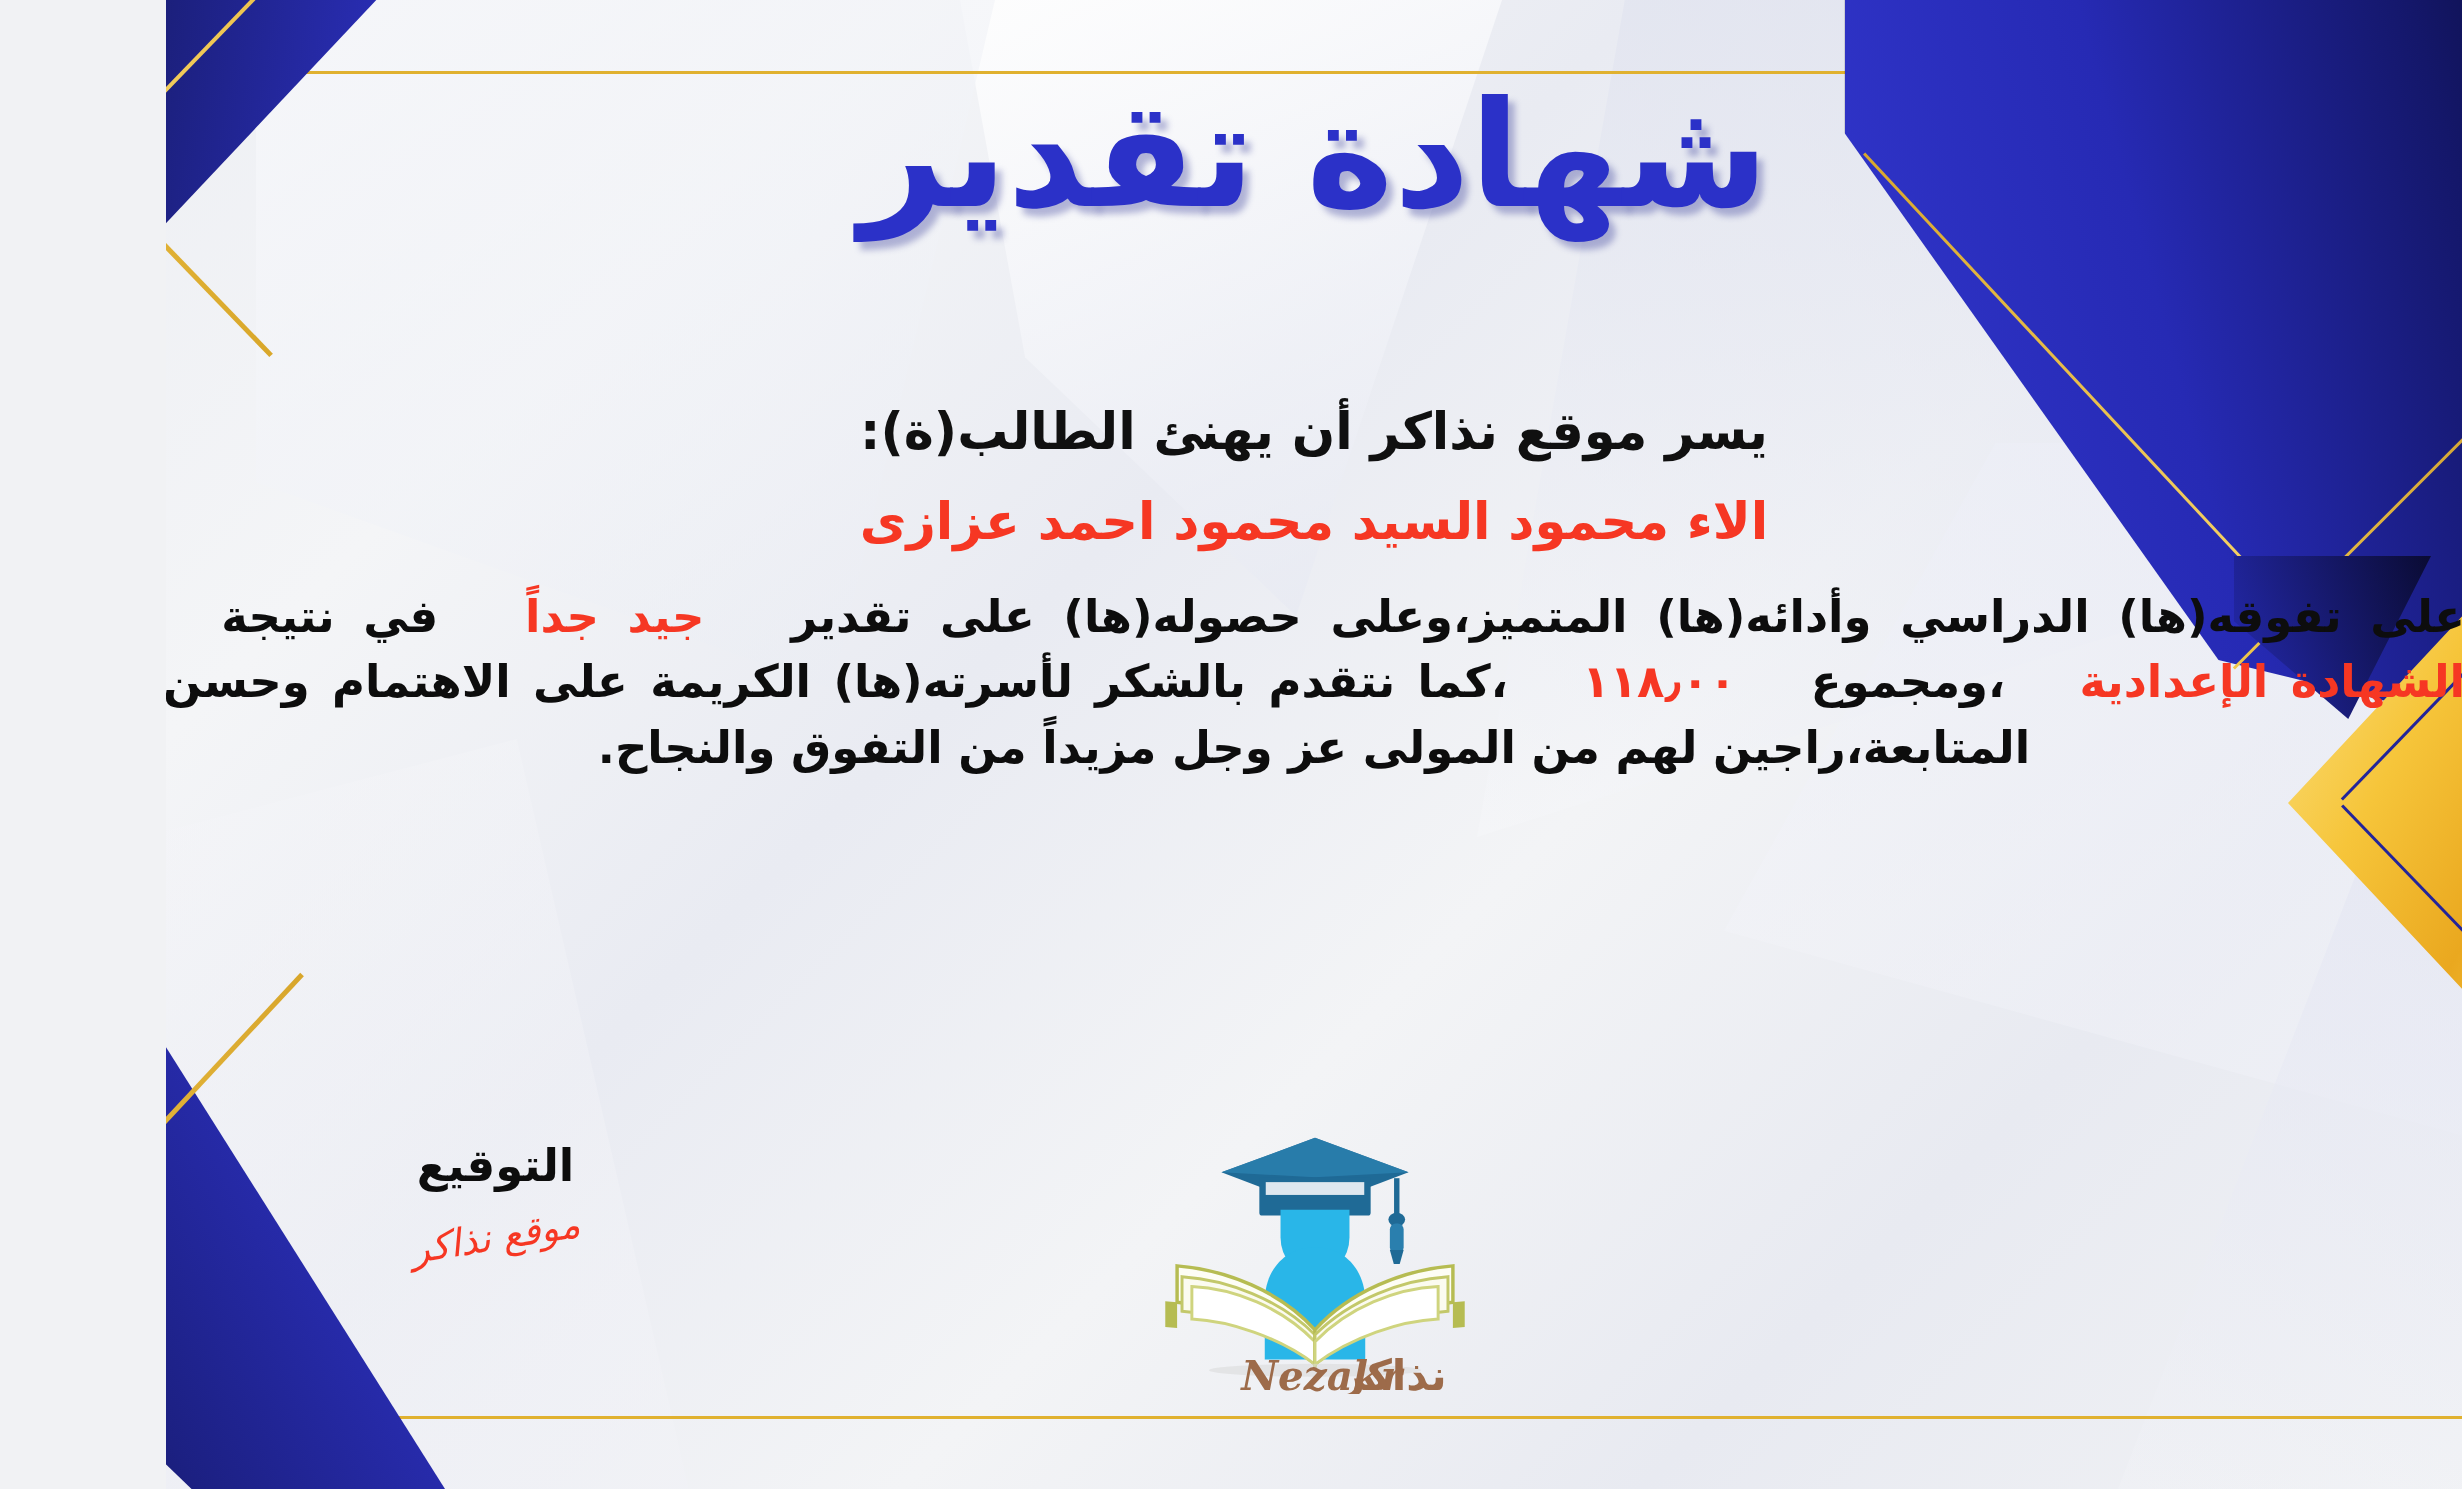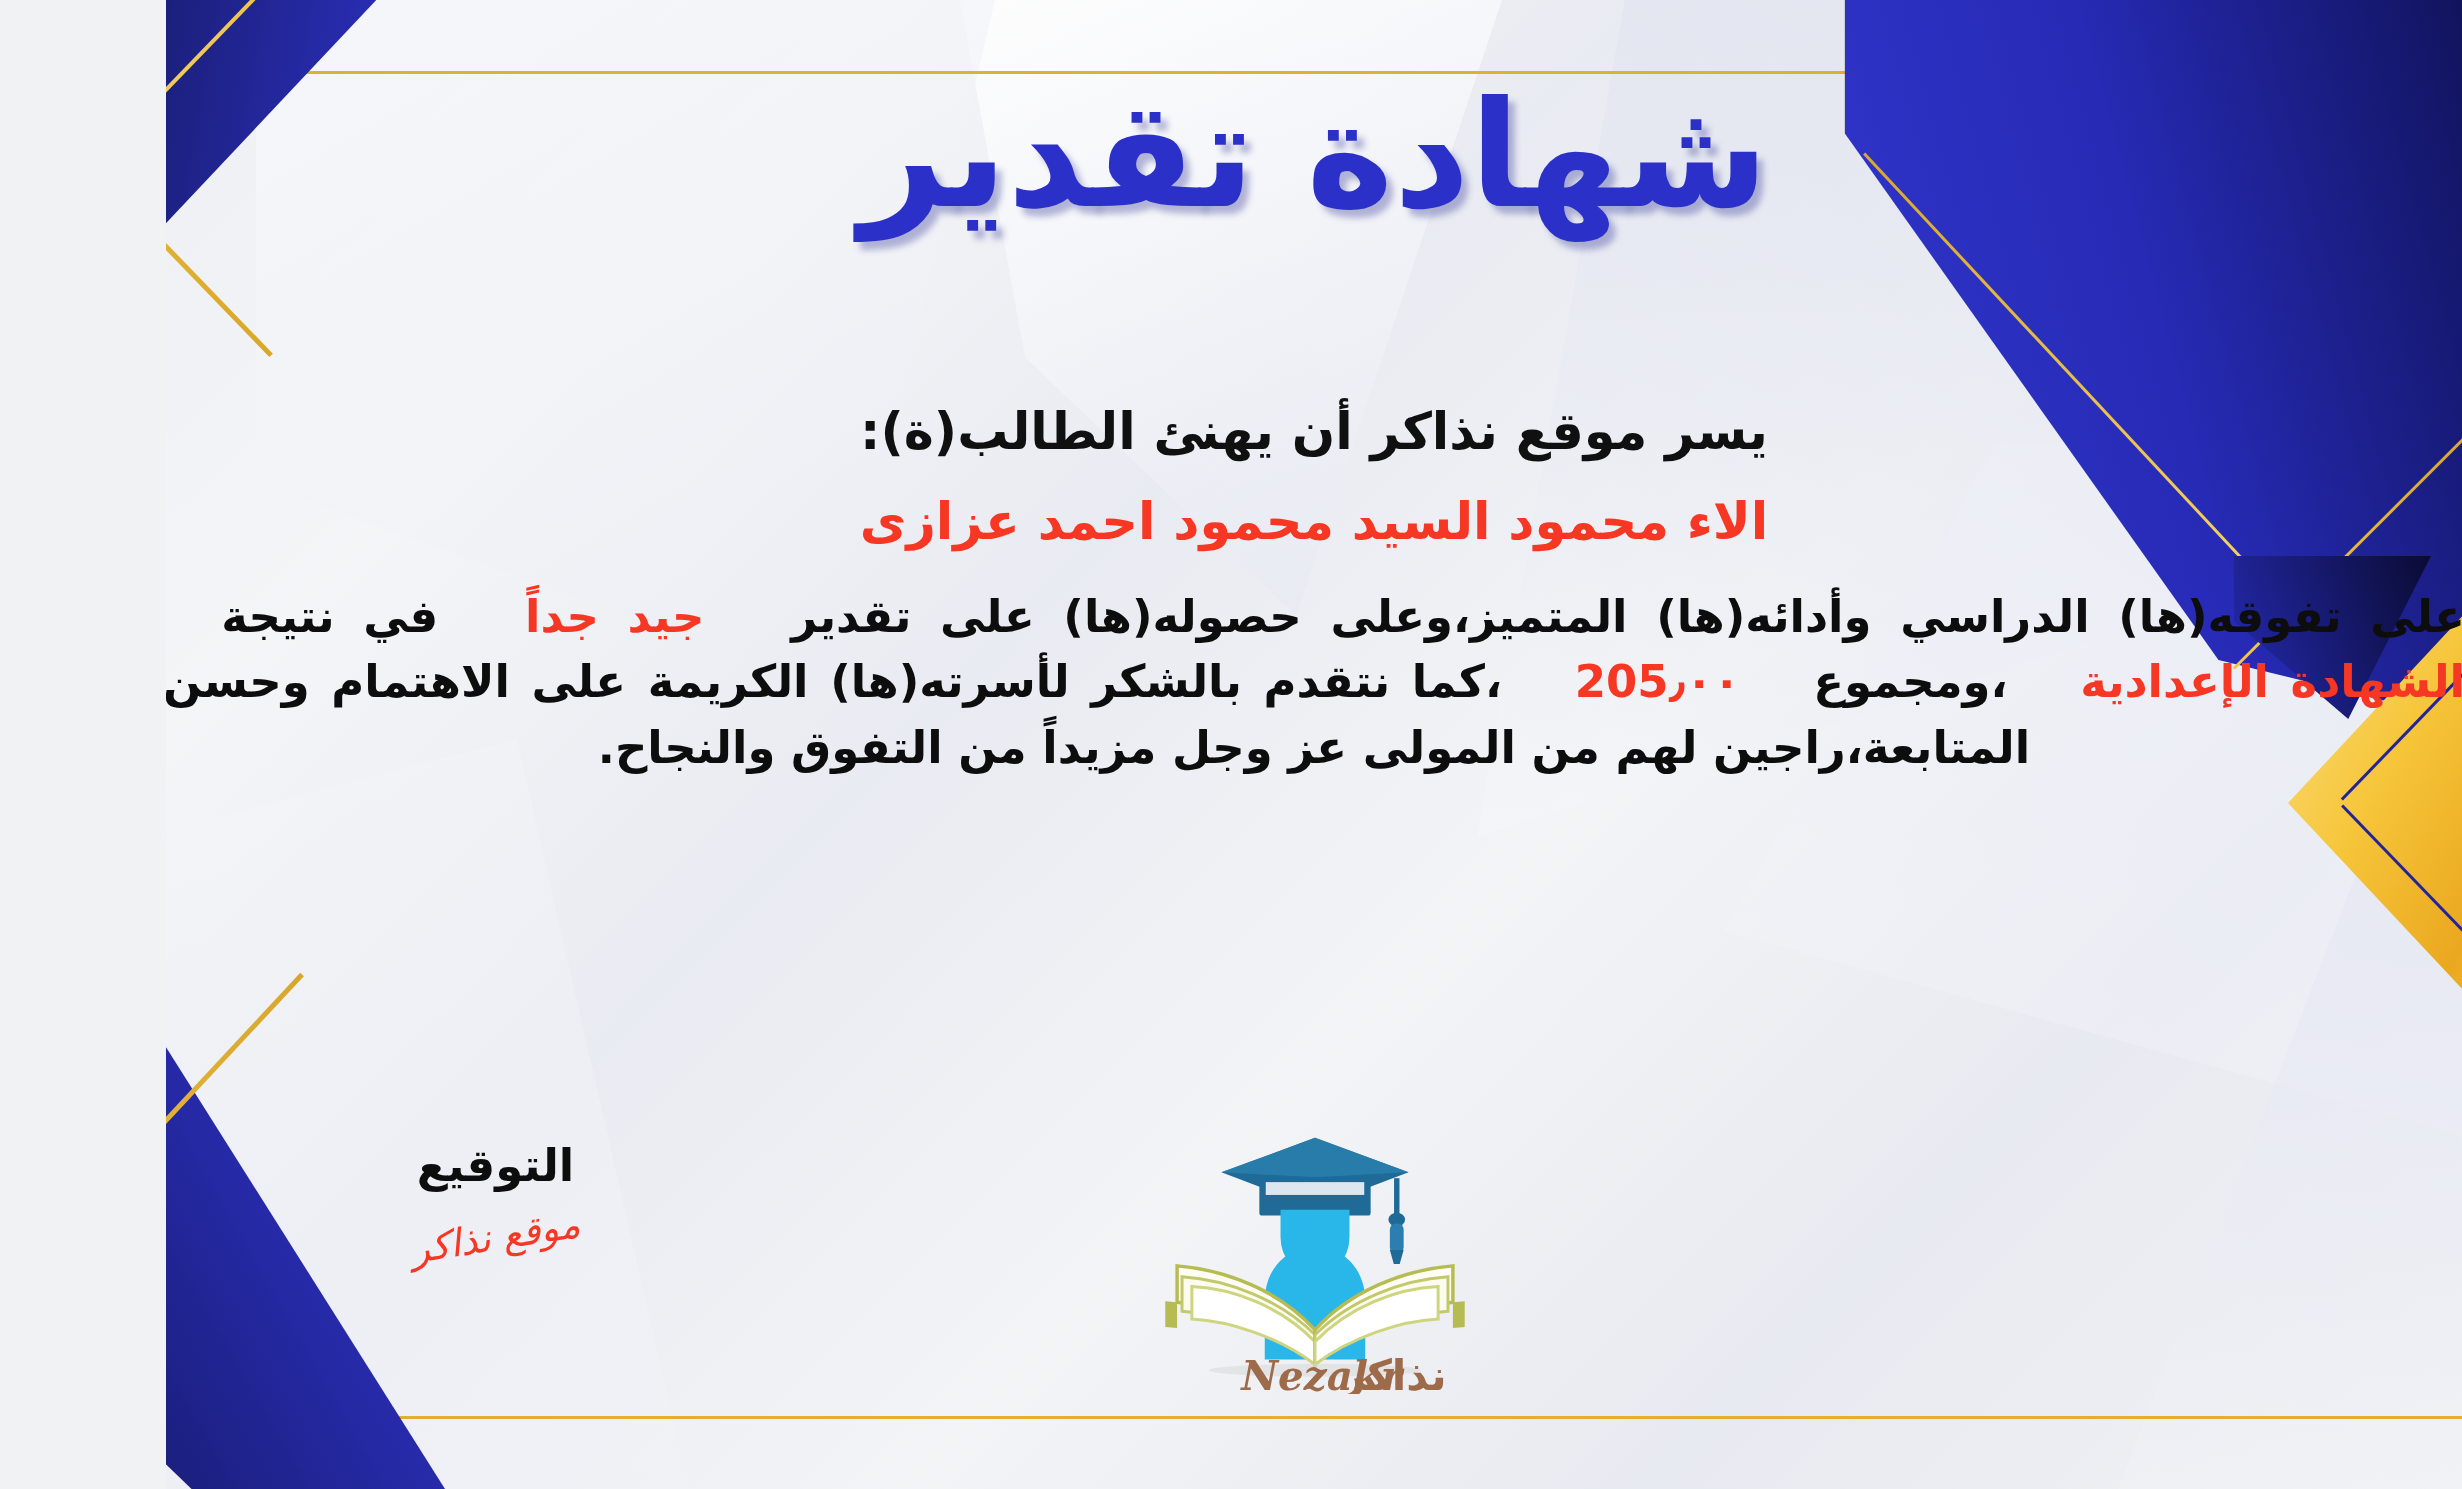--- a/index.html
+++ b/index.html
@@ -194,21 +194,21 @@
       <span>على تفوقه(ها) الدراسي وأدائه(ها) المتميز،وعلى حصوله(ها) على تقدير</span>
       <span class="sp"></span>
       <span class="hl">جيد جداً</span>
       <span class="sp"></span>
       <span>في نتيجة</span>
       <span class="sp"></span>
       <span class="hl">الشهادة الإعدادية</span>
       <span class="sp"></span>
       <span>،ومجموع</span>
       <span class="sp"></span>
-      <span class="hl">205٫٠٠</span>
+      <span class="hl">١١٨٫٠٠</span>
       <span class="sp"></span>
       <span>،كما نتقدم بالشكر لأسرته(ها) الكريمة على الاهتمام وحسن المتابعة،راجين لهم من المولى عز وجل مزيداً من التفوق والنجاح.</span>
     </p>
   </div>
 
   <div class="sig">
     <div class="sig-label">التوقيع</div>
     <div class="sig-mark">موقع نذاكر</div>
   </div>
 

